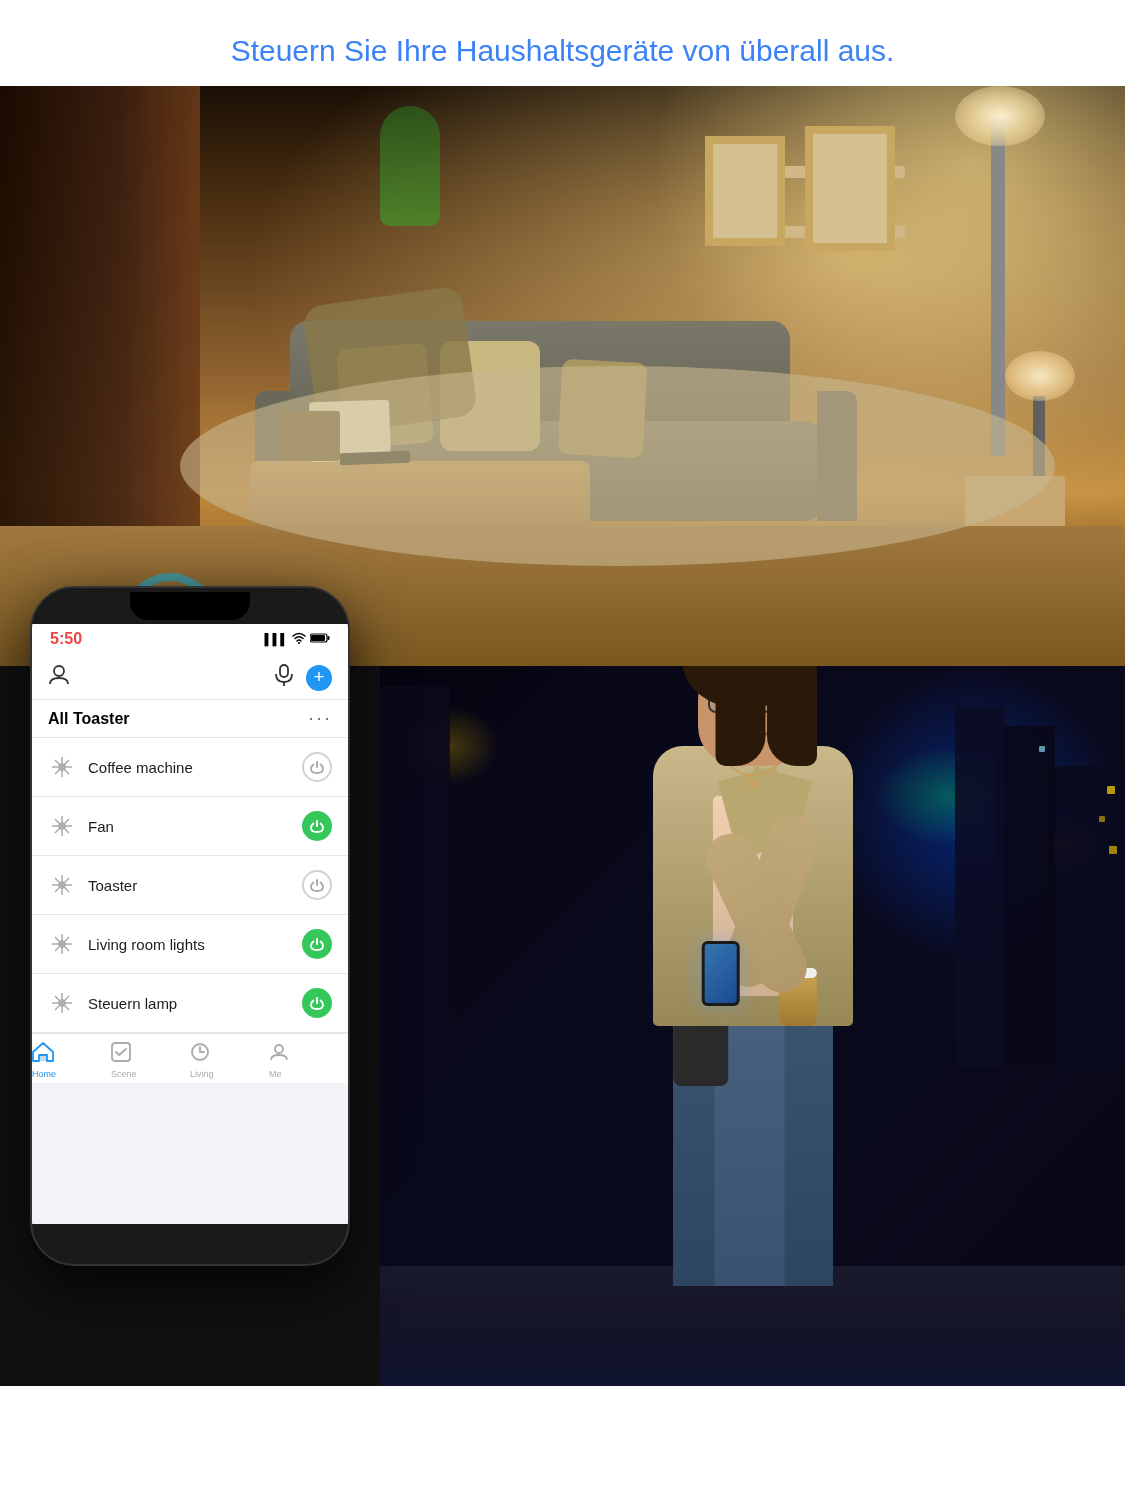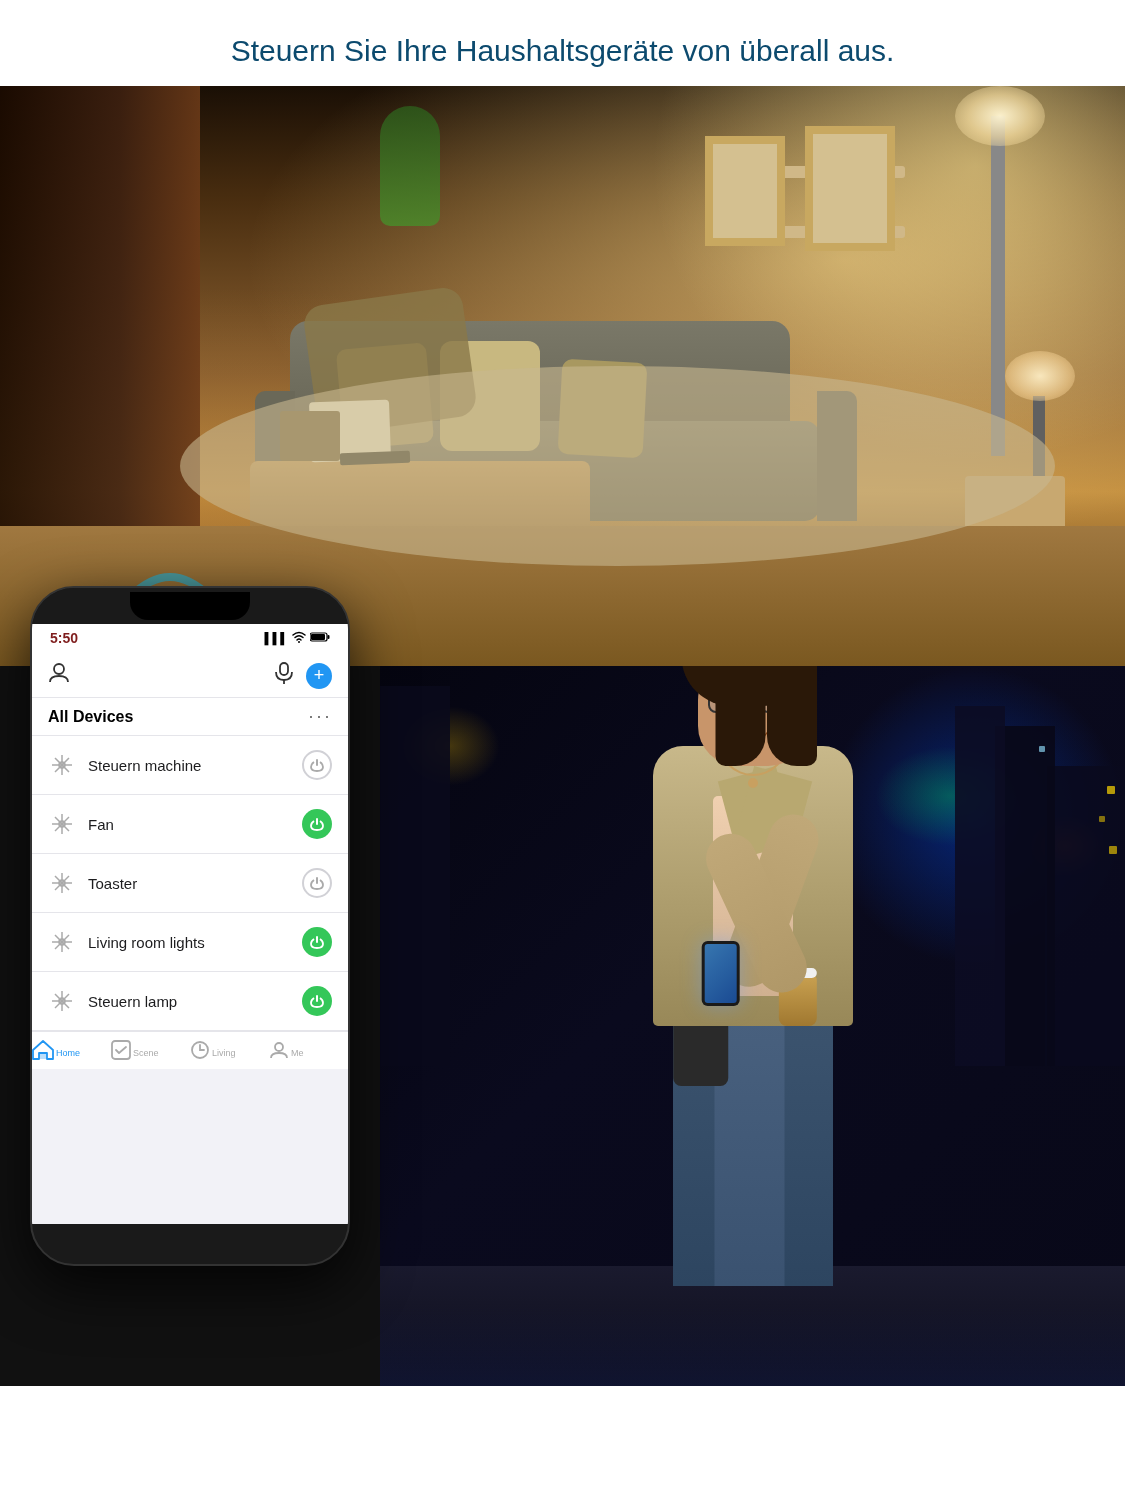--- a/index.html
+++ b/index.html
@@ -29,21 +29,21 @@
     .header-title .blue-bar {
       display: inline-block;
       width: 8px;
       height: 64px;
       background: #2196F3;
       border-radius: 4px;
       flex-shrink: 0;
     }
     .header-subtitle {
       font-size: 30px;
-      color: #0c4a6e;
+      color: #3b82f6;
       margin-top: 6px;
       font-weight: 400;
     }
 
     
     .room-photo {
       width: 1125px;
       height: 580px;
       background: linear-gradient(135deg, #2c1a0e 0%, #6b4a2a 20%, #c8a878 50%, #e8c88a 70%, #8b6535 90%, #5a3a1a 100%);
       position: relative;
@@ -140,21 +140,21 @@
     
     .status-bar {
       background: #fff;
       display: flex;
       align-items: center;
       justify-content: space-between;
       padding: 6px 18px;
       font-size: 13px;
       font-weight: 600;
     }
-    .status-time { color: #7f1d1d; font-size: 14px; font-weight: 700; }
+    .status-time { color: #ef4444; font-size: 16px; font-weight: 700; }
     .status-icons { display: flex; align-items: center; gap: 4px; color: #000; font-size: 11px; }
 
     
     .app-header {
       background: #fff;
       display: flex;
       align-items: center;
       justify-content: space-between;
       padding: 10px 16px 8px;
       border-bottom: 0.5px solid #e5e5ea;
@@ -237,22 +237,21 @@
     
     .bottom-nav {
       background: #fff;
       display: flex;
       padding: 8px 0 4px;
       border-top: 0.5px solid #e5e5ea;
     }
     .nav-item {
       flex: 1;
       display: flex;
-      flex-direction: row;
-      align-items: center;
+      flex-direction: column;
       gap: 2px;
     }
     .nav-icon { font-size: 20px; color: #aaa; }
     .nav-icon.active { color: #2196F3; }
     .nav-label { font-size: 9px; color: #aaa; }
     .nav-label.active { color: #2196F3; }
 
     
     .woman-photo {
       flex: 1;
@@ -374,37 +373,37 @@
                 <rect x="6" y="1" width="8" height="12" rx="4" fill="none" stroke="#333" stroke-width="1.8"></rect>
                 <path d="M2 10 Q2 18 10 18 Q18 18 18 10" fill="none" stroke="#333" stroke-width="1.8"></path>
                 <line x1="10" y1="18" x2="10" y2="22" stroke="#333" stroke-width="1.8"></line>
               </svg>
             </div>
             <div class="plus-btn">+</div>
           </div>
         </div>
 
         <div class="devices-header">
-          <span class="devices-title">All Devices</span>
+          <span class="devices-title">All Toaster</span>
           <span class="devices-dots">···</span>
         </div>
 
         <div class="device-list">
 
           <div class="device-item">
             <div class="device-snowflake">
               <svg width="22" height="22" viewBox="0 0 22 22">
                 <line x1="11" y1="1" x2="11" y2="21" stroke="#aaa" stroke-width="1.5"></line>
                 <line x1="1" y1="11" x2="21" y2="11" stroke="#aaa" stroke-width="1.5"></line>
                 <line x1="4" y1="4" x2="18" y2="18" stroke="#aaa" stroke-width="1.5"></line>
                 <line x1="18" y1="4" x2="4" y2="18" stroke="#aaa" stroke-width="1.5"></line>
                 <circle cx="11" cy="11" r="3" fill="none" stroke="#aaa" stroke-width="1.5"></circle>
               </svg>
             </div>
-            <span class="device-name">Steuern machine</span>
+            <span class="device-name">Coffee machine</span>
             <div class="power-btn-off">
               <svg width="14" height="14" viewBox="0 0 14 14">
                 <path d="M7 2 L7 7" stroke="#aaa" stroke-width="2" stroke-linecap="round"></path>
                 <path d="M4 4 Q1 6 1 9 Q1 13 7 13 Q13 13 13 9 Q13 6 10 4" fill="none" stroke="#aaa" stroke-width="1.8"></path>
               </svg>
             </div>
           </div>
 
           <div class="device-item">
             <div class="device-snowflake">

